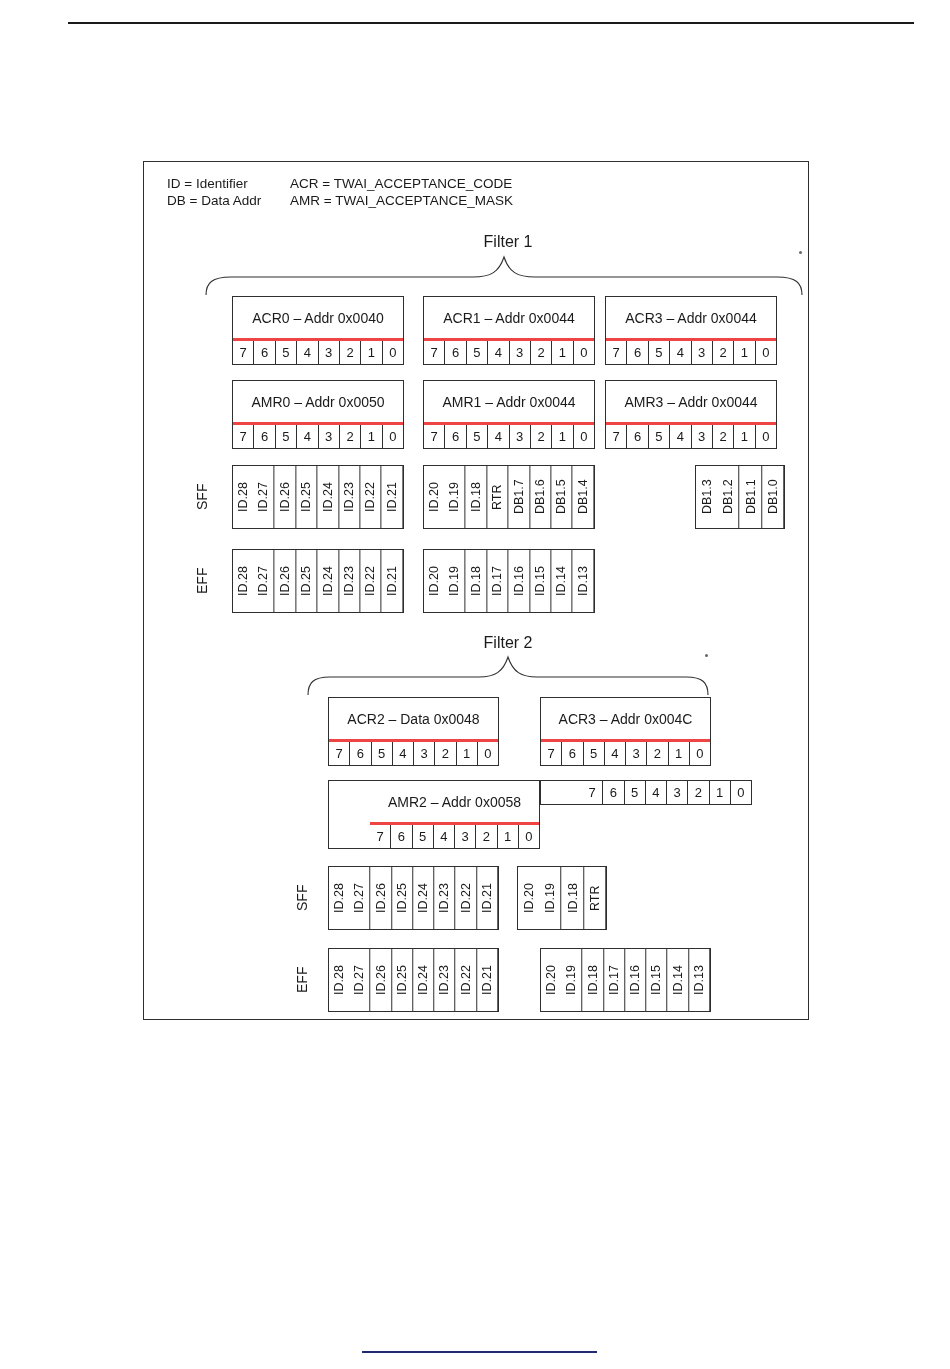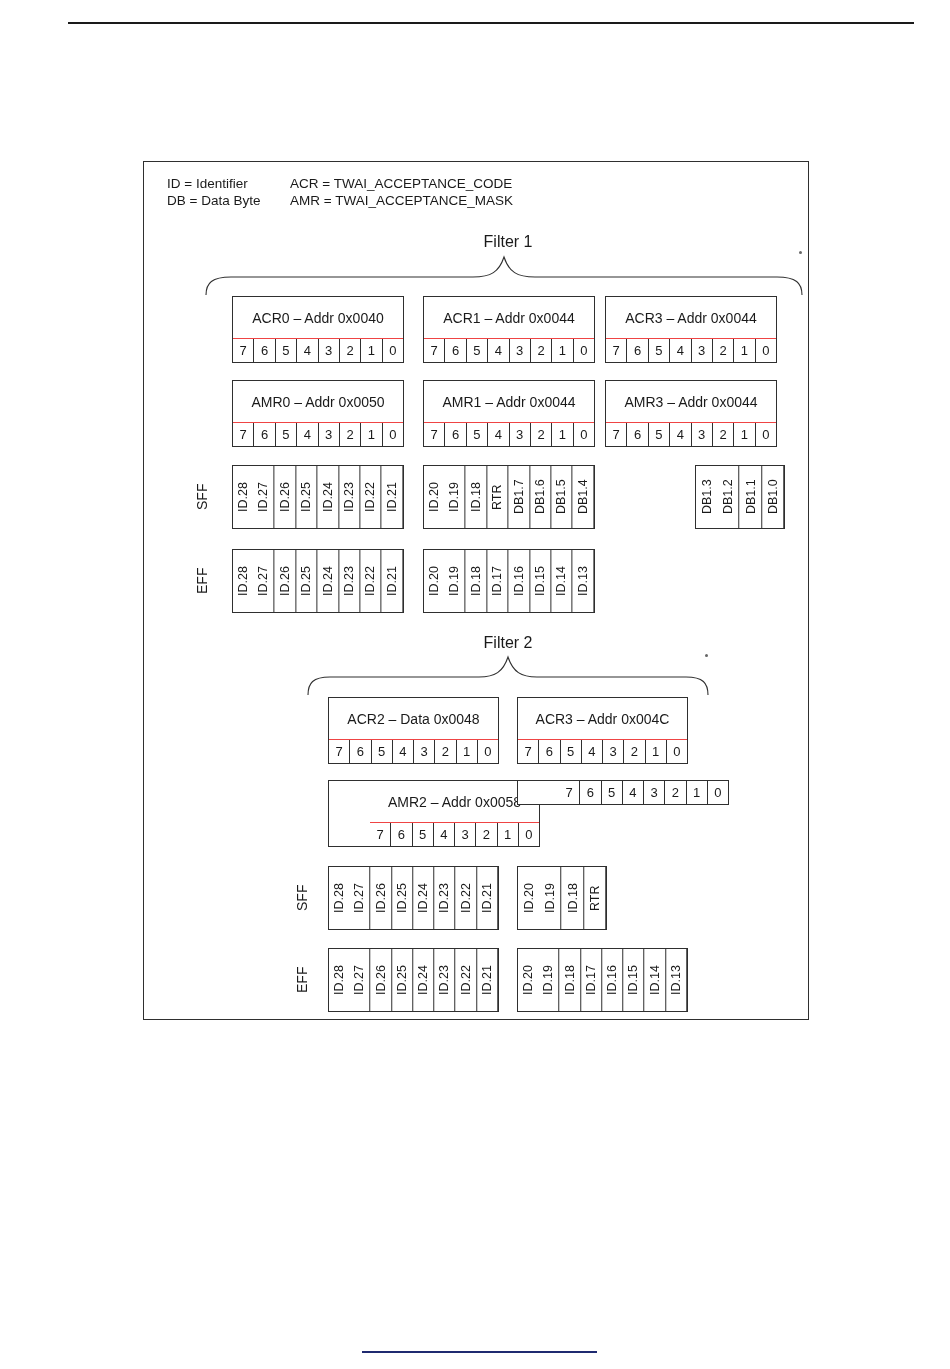--- a/index.html
+++ b/index.html
@@ -17,21 +17,21 @@
   .legend-2{left:290px;top:175px;}
 
   .filter-label{width:120px;text-align:center;font-size:16px;}
   .f1-label{left:448px;top:233px;}
   .f2-label{left:448px;top:634px;}
 
   .brace{overflow:visible;}
   .brace path{fill:none;stroke:#2f2f2f;stroke-width:1.1;}
 
   .regbox{border:1px solid #2f2f2f;background:#fff;}
-  .regtitle{height:41px;border-bottom:1px solid #ef4444;display:flex;align-items:center;justify-content:center;font-size:14px;white-space:nowrap;}
+  .regtitle{height:41px;border-bottom:3px solid #ef4444;display:flex;align-items:center;justify-content:center;font-size:14px;white-space:nowrap;}
   .bitrow{display:flex;height:23px;}
   .bitrow>div{flex:1;border-left:1px solid #2f2f2f;display:flex;align-items:center;justify-content:center;font-size:13px;}
   .bitrow>div:first-child{border-left:none;}
 
   .vrow{display:flex;height:62px;border:1px solid #2f2f2f;background:#fff;}
   .vrow>div{flex:1;border-left:1px solid #2f2f2f;display:flex;align-items:center;justify-content:center;
     writing-mode:vertical-rl;transform:rotate(180deg);font-size:12.5px;white-space:nowrap;}
   .vrow>div:first-child{border-left:none;}
 
   .sidelabel{width:20px;height:64px;display:flex;align-items:center;justify-content:center;
@@ -40,37 +40,37 @@
   .dot{width:3px;height:3px;border-radius:50%;background:#666;}
 
   
   .f1c1{left:232px;width:170px;} .f1c2{left:423px;width:170px;} .f1c3{left:605px;width:170px;}
   .f1-acr{top:296px;} .f1-amr{top:380px;}
   .f1-sff{top:465px;} .f1-eff{top:549px;}
   .f1-sffg3{left:695px;width:88px;}
   .f1-side{left:192px;}
 
   
-  .f2c1{left:328px;width:169px;} .f2c2{left:517px;width:169px;}
+  .f2c1{left:328px;width:169px;} .f2c2{left:540px;width:169px;}
   .f2-acr{top:697px;} .f2-amr{top:780px;padding-left:41px;}
   .f2-sff{top:866px;} .f2-eff{top:948px;}
   .f2-sffg2{left:517px;width:88px;}
   .f2-side{left:292px;}
 </style>
 </head>
 <body>
 
 <div class="page">
 
   <div class="abs top-rule"></div>
 
   <div class="abs frame"></div>
 
   <div class="abs legend-col legend-1">ID = Identifier
-DB = Data Byte</div>
+DB = Data Addr</div>
   <div class="abs legend-col legend-2">ACR = TWAI_ACCEPTANCE_CODE
 AMR = TWAI_ACCEPTANCE_MASK</div>
 
   <div class="abs filter-label f1-label">Filter 1</div>
 
   <svg class="abs brace" style="left:205px;top:252px;" width="598" height="44" viewBox="0 0 598 44">
     <path d="M 1 43 C 1 31, 7 25, 26 25 L 268 25 C 286 25, 294 20, 299 5 C 304 20, 312 25, 330 25 L 572 25 C 591 25, 597 31, 597 43"></path>
   </svg>
   <div class="abs dot" style="left:799px;top:251px;"></div>
 

